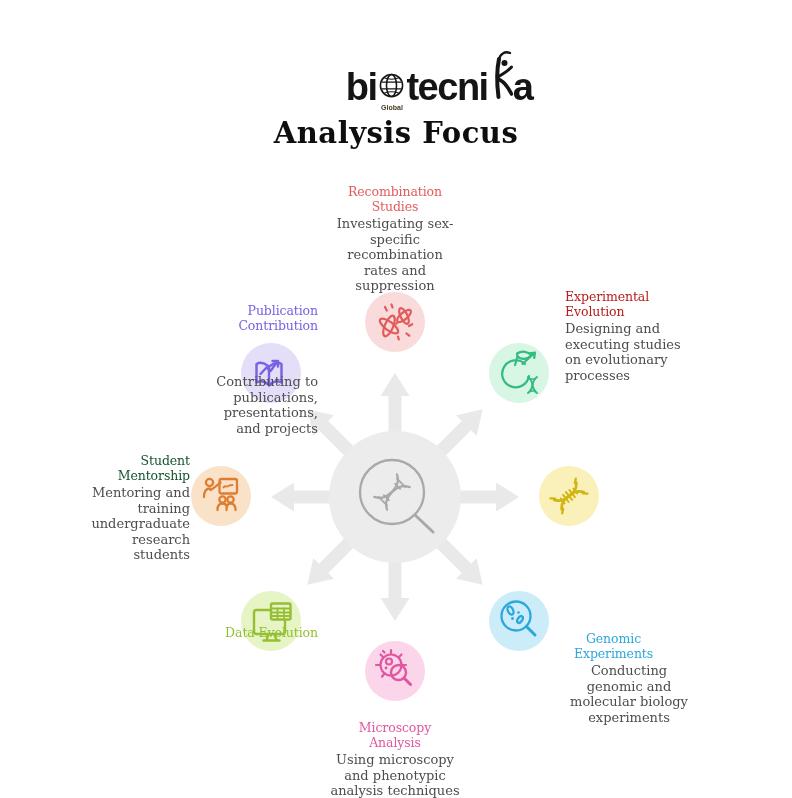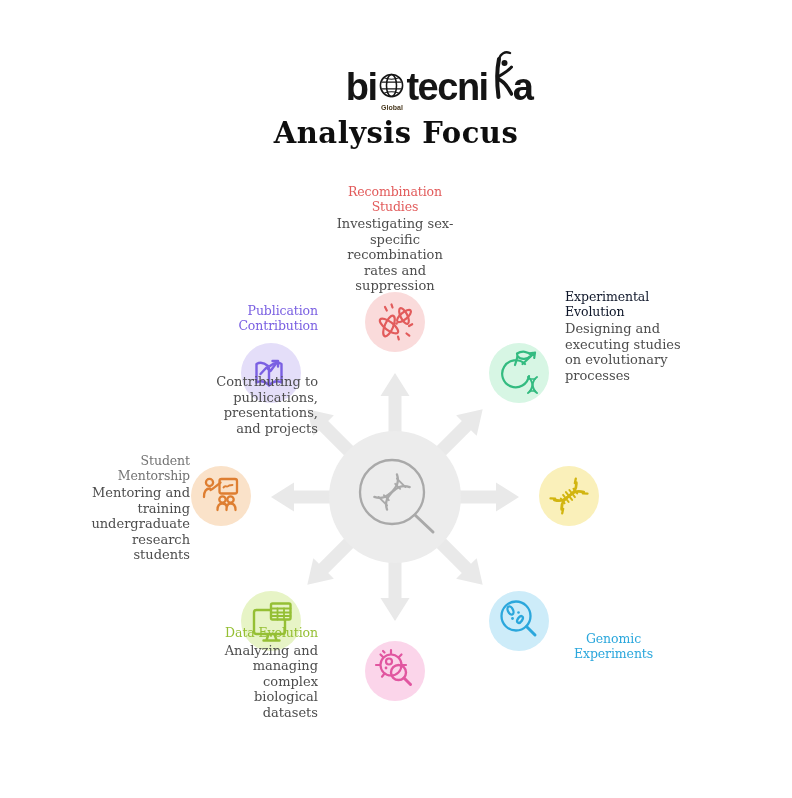--- a/index.html
+++ b/index.html
@@ -219,37 +219,41 @@
       <path d="M31.5 18 H37 V23.5"></path>
     </svg>
   </div>
 
   <div class="node-text t-n">
     <div class="node-title" style="color: rgb(226, 91, 91);">Recombination Studies</div>
     <div class="node-desc">Investigating sex-specific recombination rates and suppression</div>
   </div>
 
   <div class="node-text t-ne">
-    <div class="node-title" style="color: #0f172a;">Experimental Evolution</div>
+    <div class="node-title" style="color: #b91c1c;">Experimental Evolution</div>
     <div class="node-desc">Designing and executing studies on evolutionary processes</div>
   </div>
 
 
   <div class="node-text t-se">
     <div class="node-title" style="color: rgb(43, 167, 220);">Genomic Experiments</div>
-  </div>
-
+    <div class="node-desc">Conducting genomic and molecular biology experiments</div>
+  </div>
+
+  <div class="node-text t-s">
+    <div class="node-title" style="color: rgb(225, 86, 160);">Microscopy Analysis</div>
+    <div class="node-desc">Using microscopy and phenotypic analysis techniques</div>
+  </div>
 
   <div class="node-text t-sw">
     <div class="node-title" style="color: rgb(149, 191, 52);">Data Evolution</div>
-    <div class="node-desc">Analyzing and managing complex biological datasets</div>
   </div>
 
   <div class="node-text t-w">
-    <div class="node-title" style="color: #737373; text-align: right;">Student Mentorship</div>
+    <div class="node-title" style="color: #14532d; text-align: right;">Student Mentorship</div>
     <div class="node-desc">Mentoring and training undergraduate research students</div>
   </div>
 
   <div class="node-text t-nw">
     <div class="node-title" style="color: rgb(122, 96, 226); margin-top: 24px;">Publication Contribution</div>
     <div class="node-desc">Contributing to publications, presentations, and projects</div>
   </div>
 
 </div>
 

